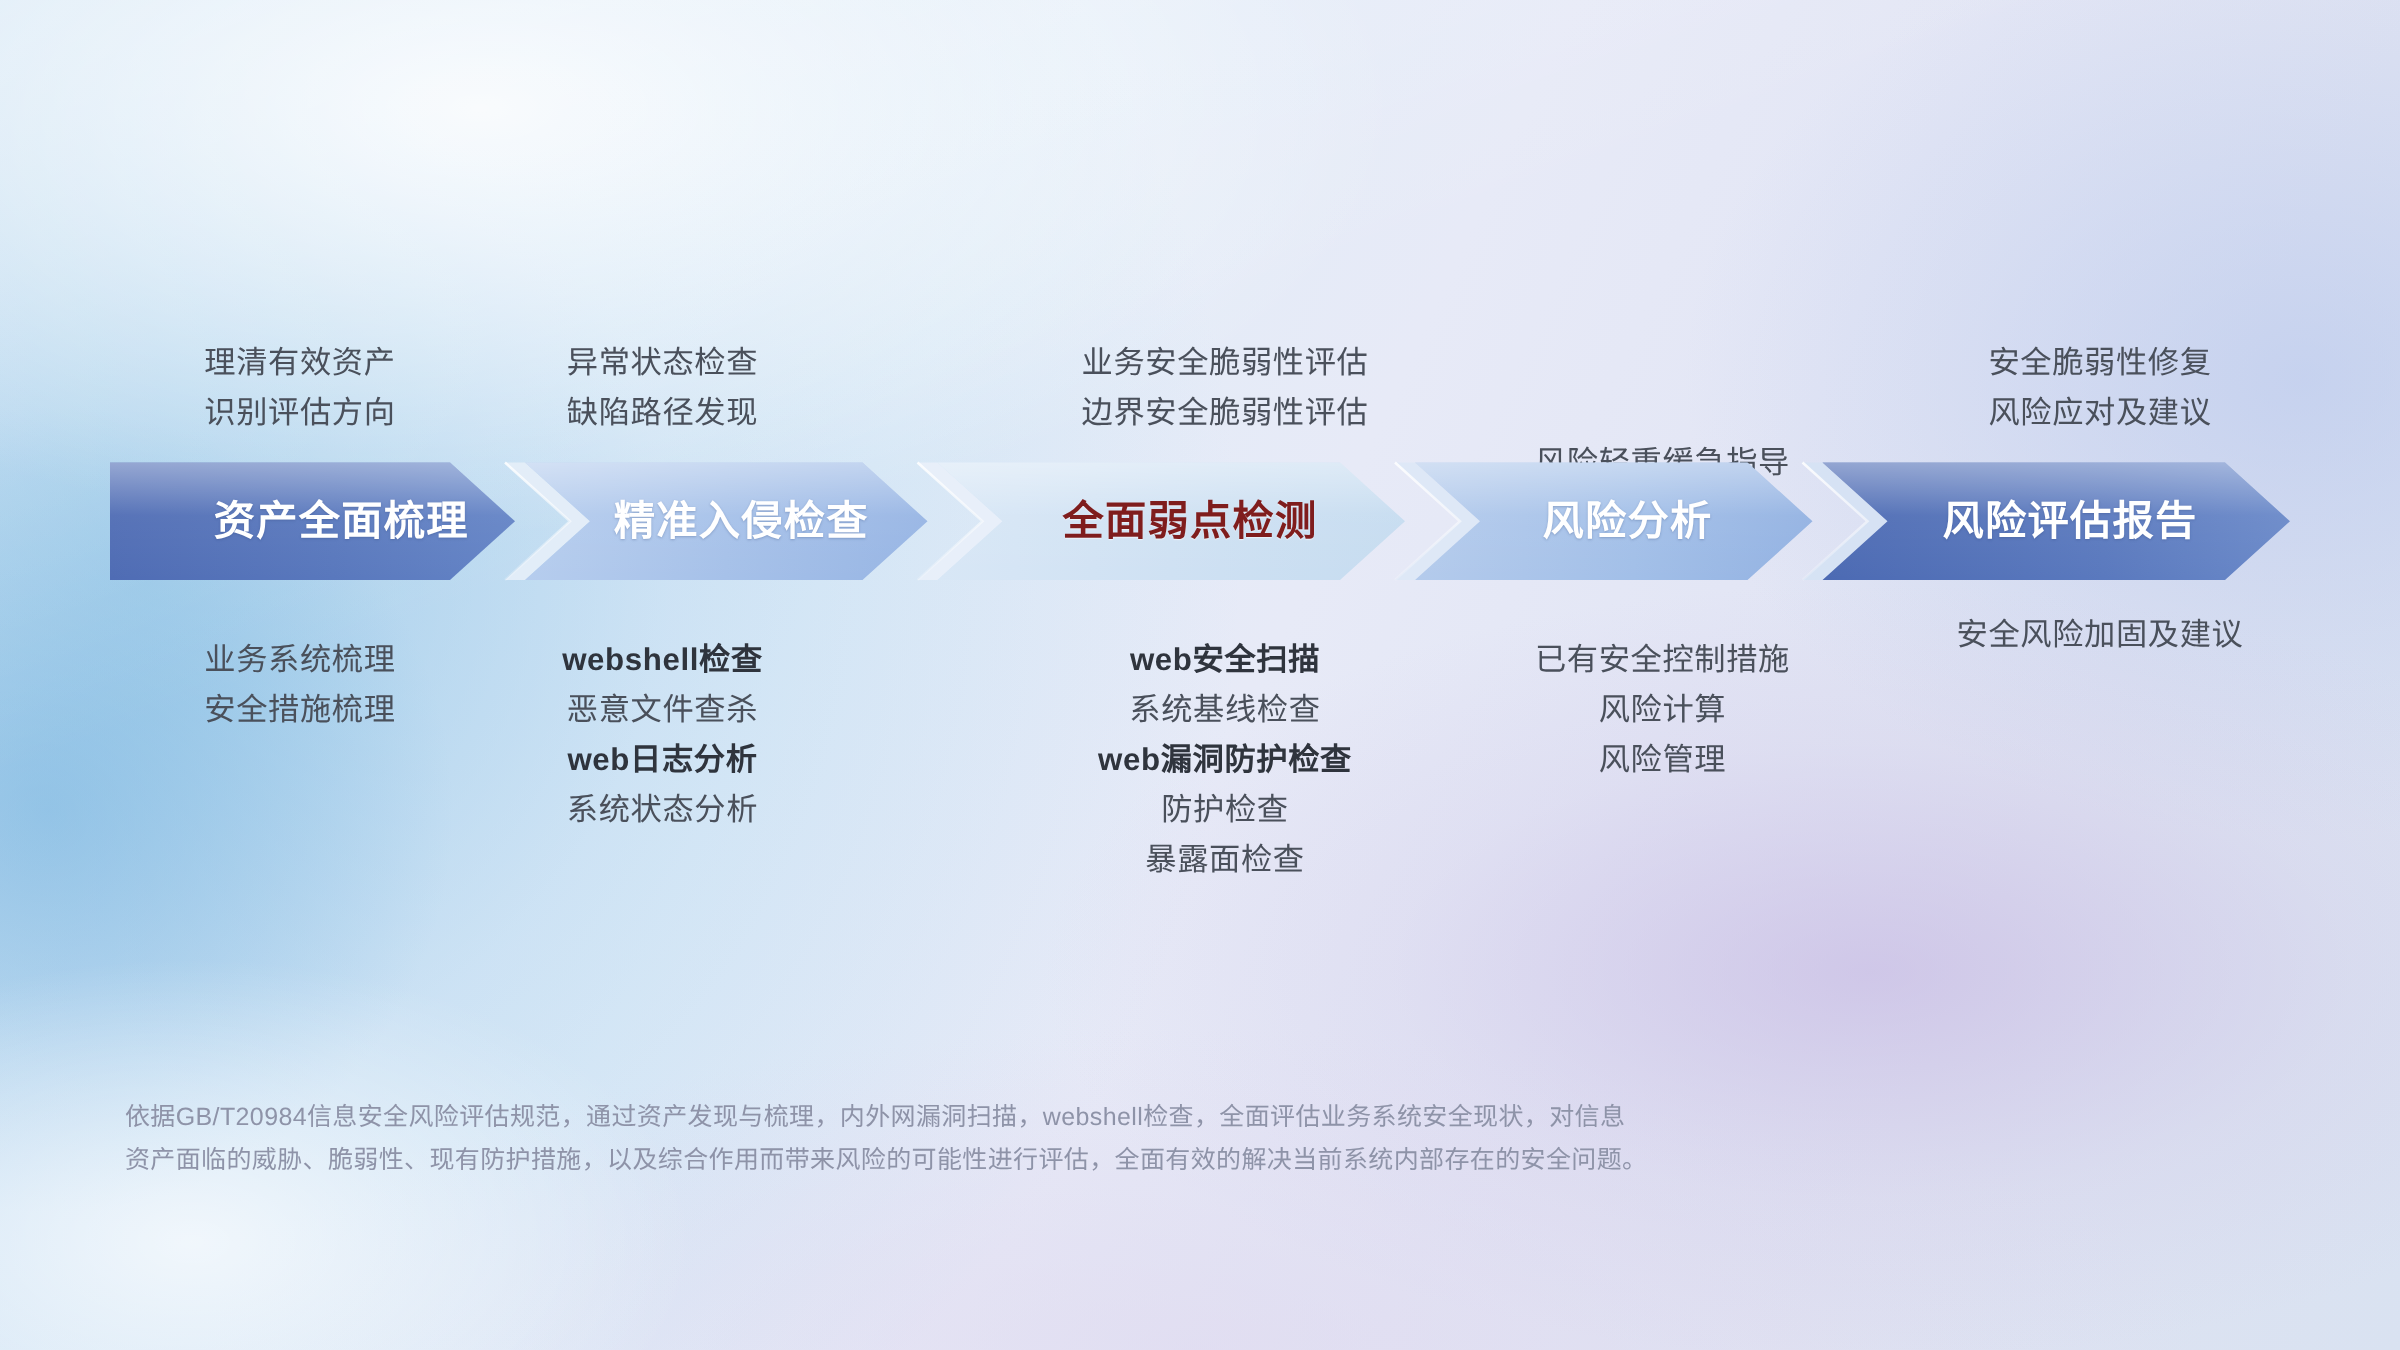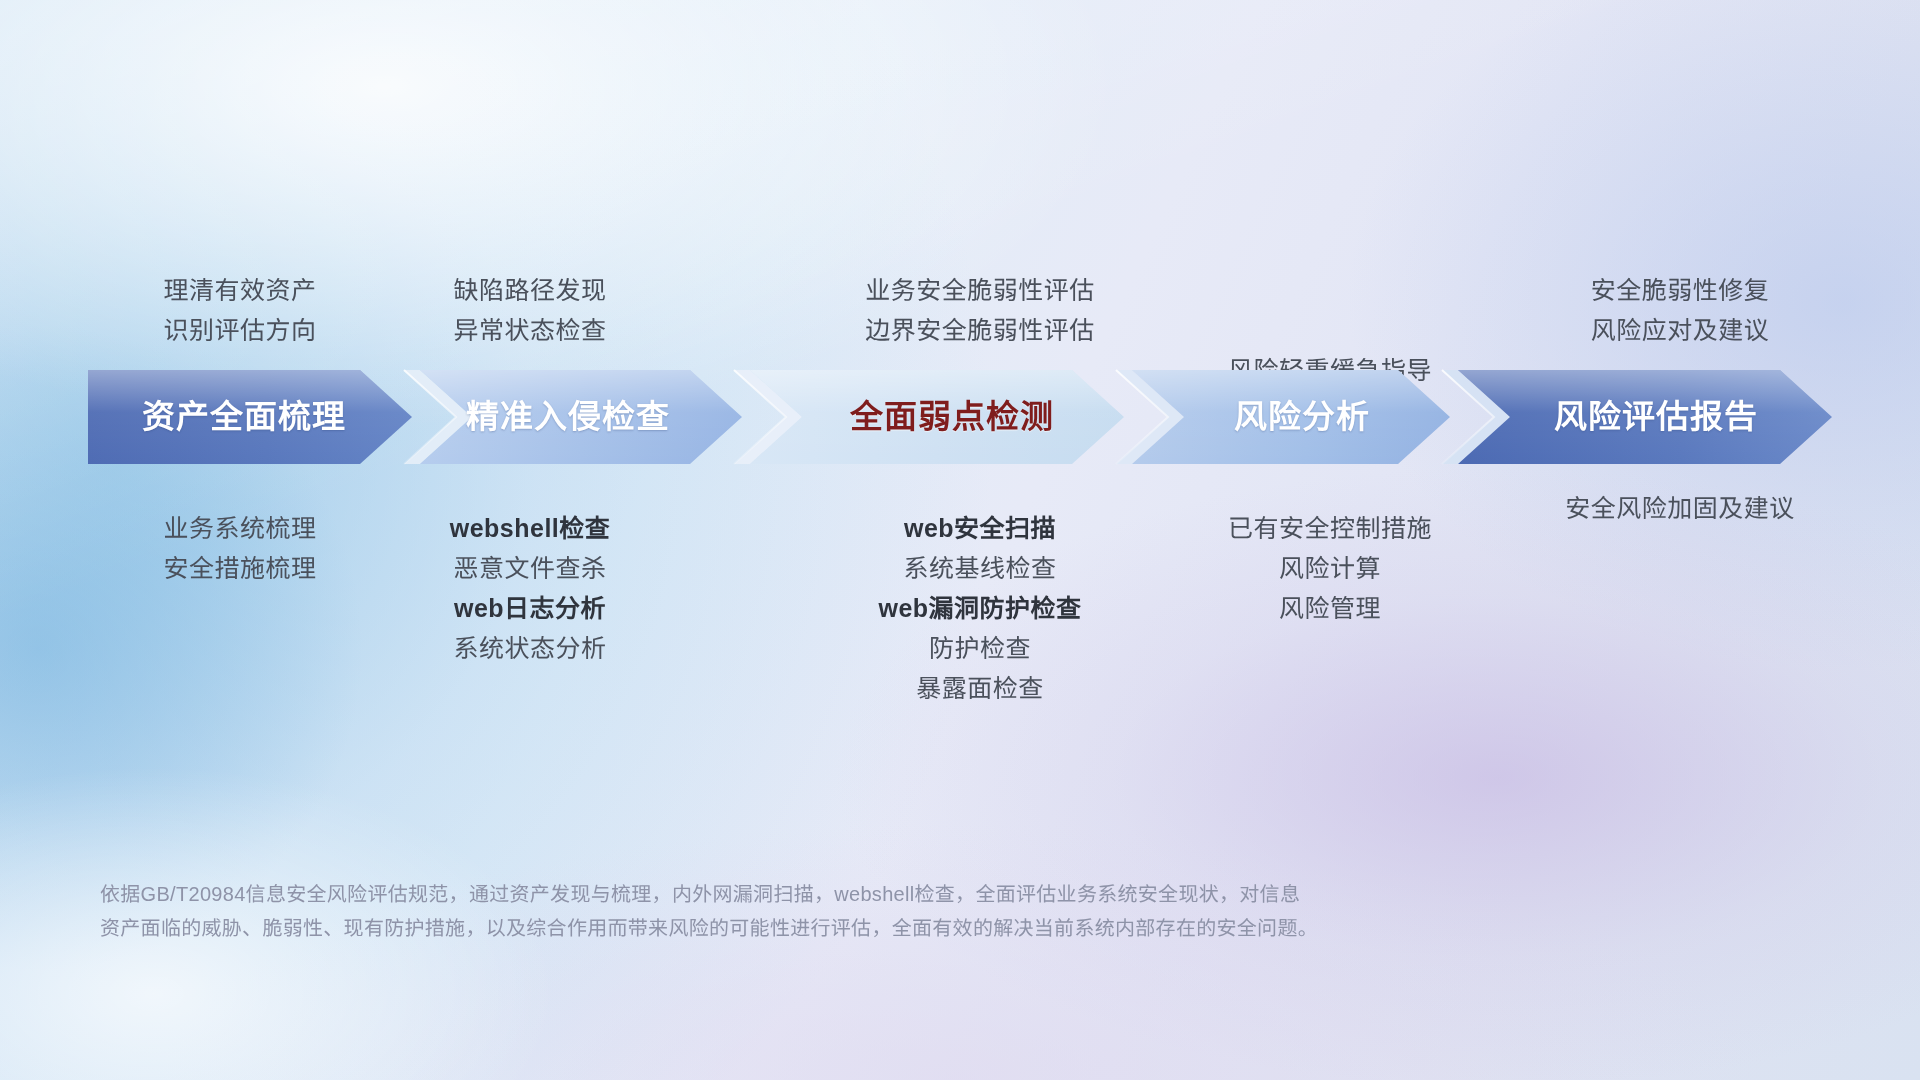--- a/index.html
+++ b/index.html
@@ -132,22 +132,22 @@
   <div class="bg-layer bg-blob-c"></div>
   <div class="bg-layer bg-blob-e"></div>
   <div class="bg-layer bg-blob-f"></div>
   <div class="bg-layer bg-sheen"></div>
 
   <div class="col-top" style="left:80px; width:320px;">
     <div class="line">理清有效资产</div>
     <div class="line">识别评估方向</div>
   </div>
   <div class="col-top" style="left:370px; width:320px;">
+    <div class="line">异常状态检查</div>
     <div class="line">缺陷路径发现</div>
-    <div class="line">异常状态检查</div>
   </div>
   <div class="col-top" style="left:780px; width:400px;">
     <div class="line">业务安全脆弱性评估</div>
     <div class="line">边界安全脆弱性评估</div>
   </div>
   <div class="col-top" style="left:1120px; width:420px; bottom:690px;">
     <div class="line">风险轻重缓急指导</div>
   </div>
   <div class="col-top" style="left:1490px; width:380px;">
     <div class="line">安全脆弱性修复</div>
@@ -215,22 +215,22 @@
       <path d="M 1132,2 L 1398,2 L 1450,49 L 1398,96 L 1132,96 L 1184,49 Z" fill="url(#gTopGloss)"></path>
 
       <path d="M 1442,2 L 1494,49 L 1442,96 L 1458,96 L 1510,49 L 1458,2 Z" fill="#d5e2f4" opacity="0.9"></path>
       <path d="M 1442,2 L 1494,49 L 1442,96" fill="none" stroke="url(#gEdge)" stroke-width="2"></path>
 
       <path d="M 1458,2 L 1780,2 L 1832,49 L 1780,96 L 1458,96 L 1510,49 Z" fill="url(#gDark2)"></path>
       <path d="M 1458,2 L 1780,2 L 1832,49 L 1780,96 L 1458,96 L 1510,49 Z" fill="url(#gTopGloss)"></path>
     </svg>
   </div>
 
-  <div class="chev-label" style="left:88px;  width:312px;">资产全面梳理</div>
-  <div class="chev-label" style="left:415px; width:306px;">精准入侵检查</div>
+  <div class="chev-label" style="left:88px;  width:312px;padding-left:29px;">资产全面梳理</div>
+  <div class="chev-label" style="left:440px; width:306px;">精准入侵检查</div>
   <div class="chev-label dark-text" style="left:776px; width:352px;">全面弱点检测</div>
   <div class="chev-label" style="left:1150px; width:304px;">风险分析</div>
   <div class="chev-label" style="left:1476px; width:360px;">风险评估报告</div>
 
   <div class="col-bot" style="left:80px; width:320px; top:508px;">
     <div class="line">业务系统梳理</div>
     <div class="line">安全措施梳理</div>
   </div>
 
   <div class="col-bot" style="left:370px; width:320px; top:508px;">

